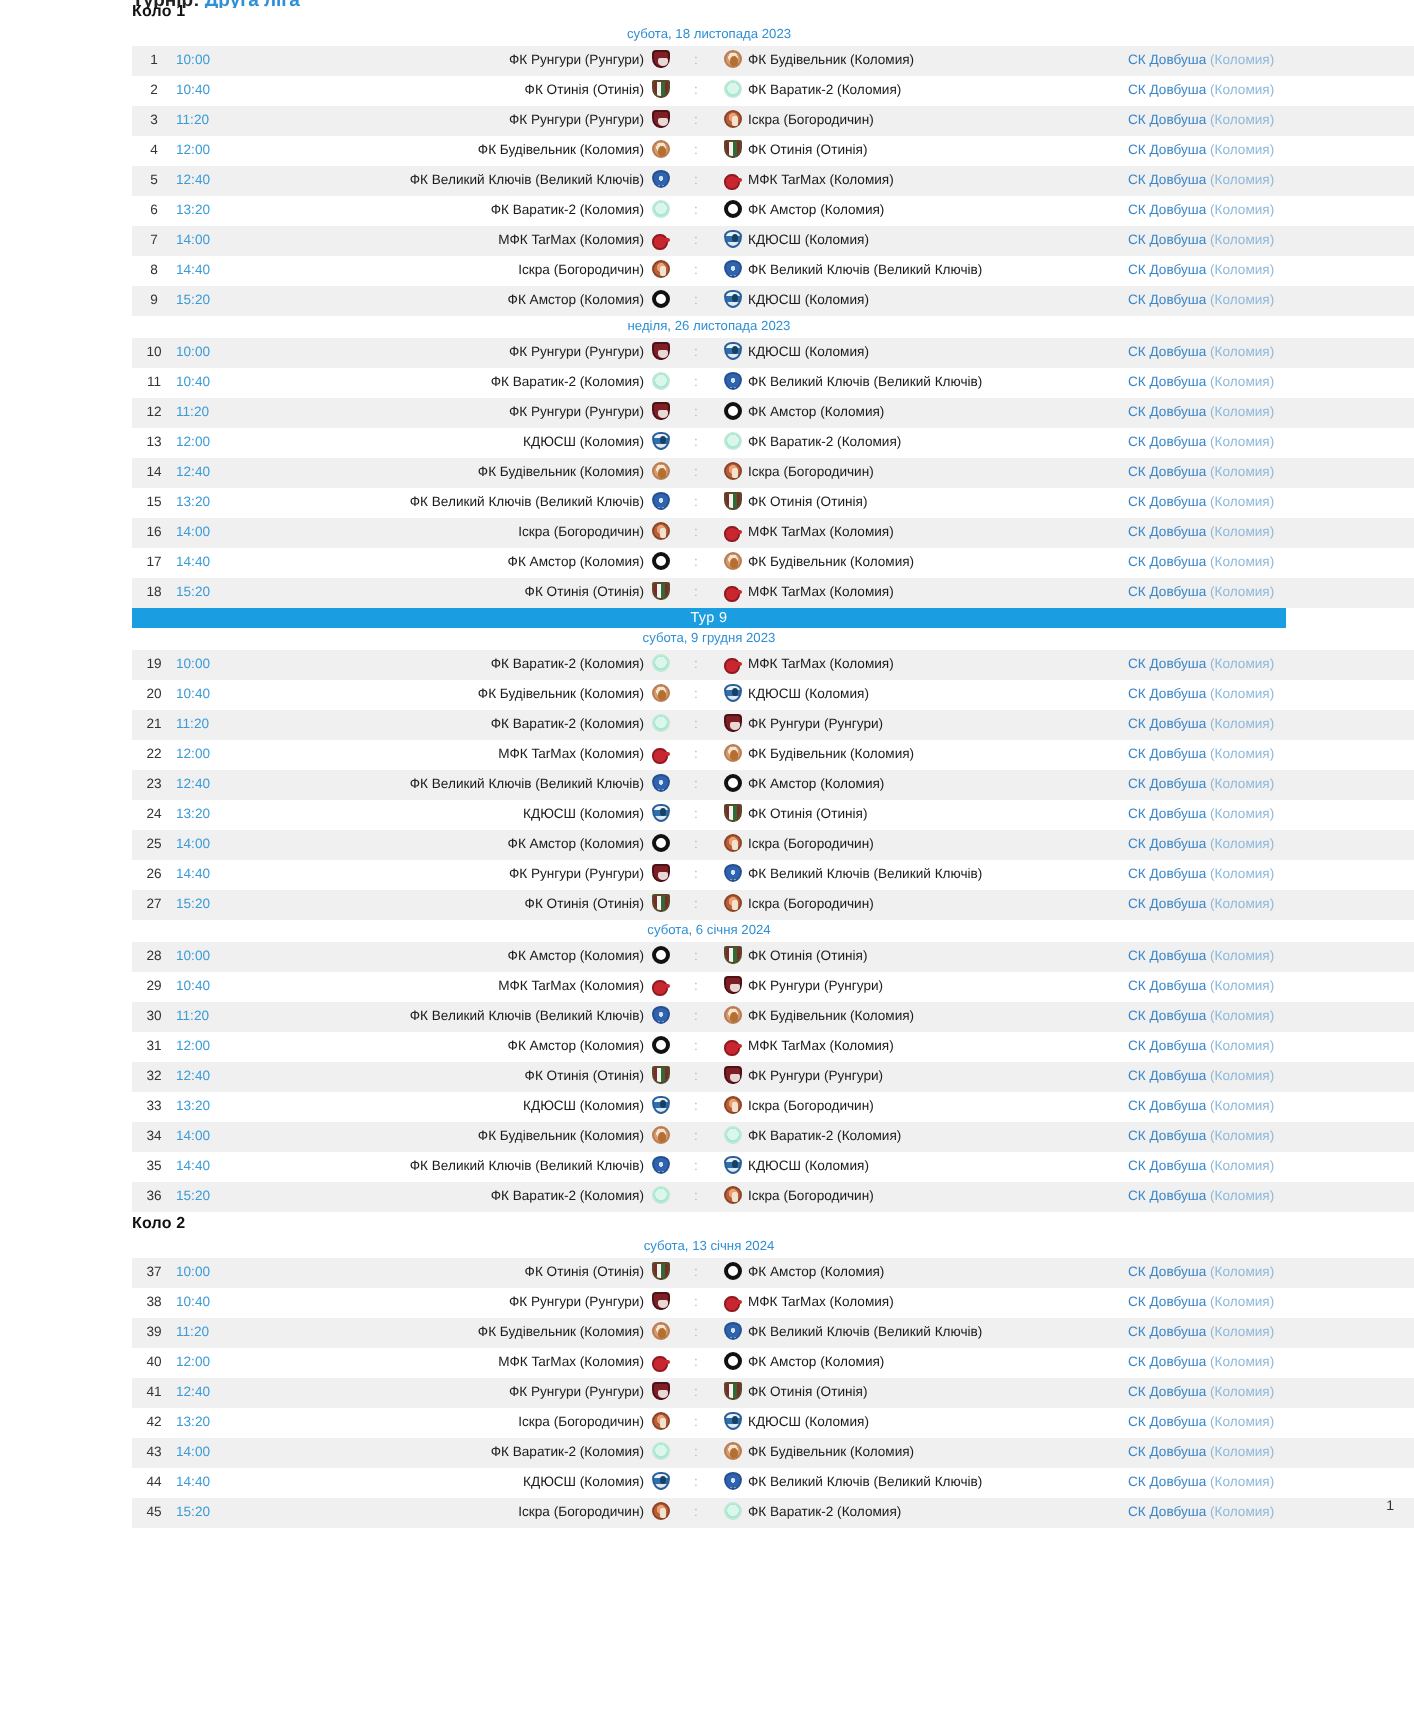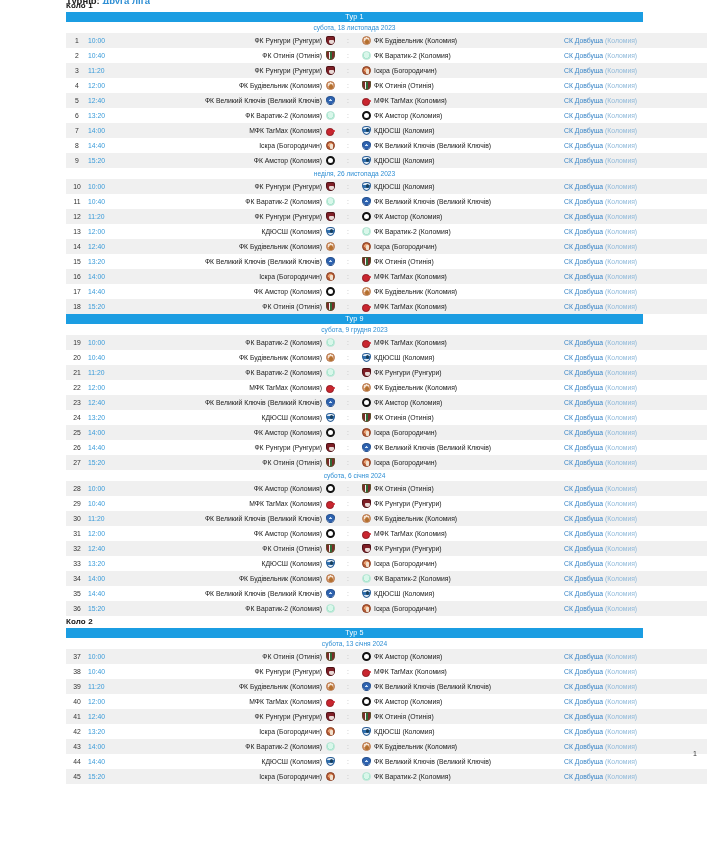--- a/index.html
+++ b/index.html
@@ -192,21 +192,20 @@
 
 <div class="page">
 
   <div class="top-title">
     <span>Турнір:</span>
     <span class="league">Друга ліга</span>
   </div>
 
   <div class="content" id="rounds-root">
       <div class="round-label">Коло 1</div>
-      <div class="tour-bar">Тур 1</div>
       <div class="tour-date">субота, 18 листопада 2023</div>
       <table class="matches">
         <tbody>
           <tr class="row-odd">
             <td class="c-num">1</td>
             <td class="c-time">10:00</td>
             <td class="c-home">ФК Рунгури (Рунгури)</td>
             <td class="c-hlogo"><span class="crest rungury"></span></td>
             <td class="c-sep">:</td>
             <td class="c-alogo"><span class="crest budiv"></span></td>
@@ -575,21 +574,20 @@
             <td class="c-home">ФК Варатик-2 (Коломия)</td>
             <td class="c-hlogo"><span class="crest varatyk"></span></td>
             <td class="c-sep">:</td>
             <td class="c-alogo"><span class="crest iskra"></span></td>
             <td class="c-away">Іскра (Богородичин)</td>
             <td class="c-venue"><span class="venue-main">СК Довбуша</span><span class="venue-city"> (Коломия)</span></td>
           </tr>
         </tbody>
       </table>
       <div class="round-label">Коло 2</div>
-      <div class="tour-bar">Тур 5</div>
       <div class="tour-date">субота, 13 січня 2024</div>
       <table class="matches">
         <tbody>
           <tr class="row-odd">
             <td class="c-num">37</td>
             <td class="c-time">10:00</td>
             <td class="c-home">ФК Отинія (Отинія)</td>
             <td class="c-hlogo"><span class="crest otynia"></span></td>
             <td class="c-sep">:</td>
             <td class="c-alogo"><span class="crest amstor"></span></td>

